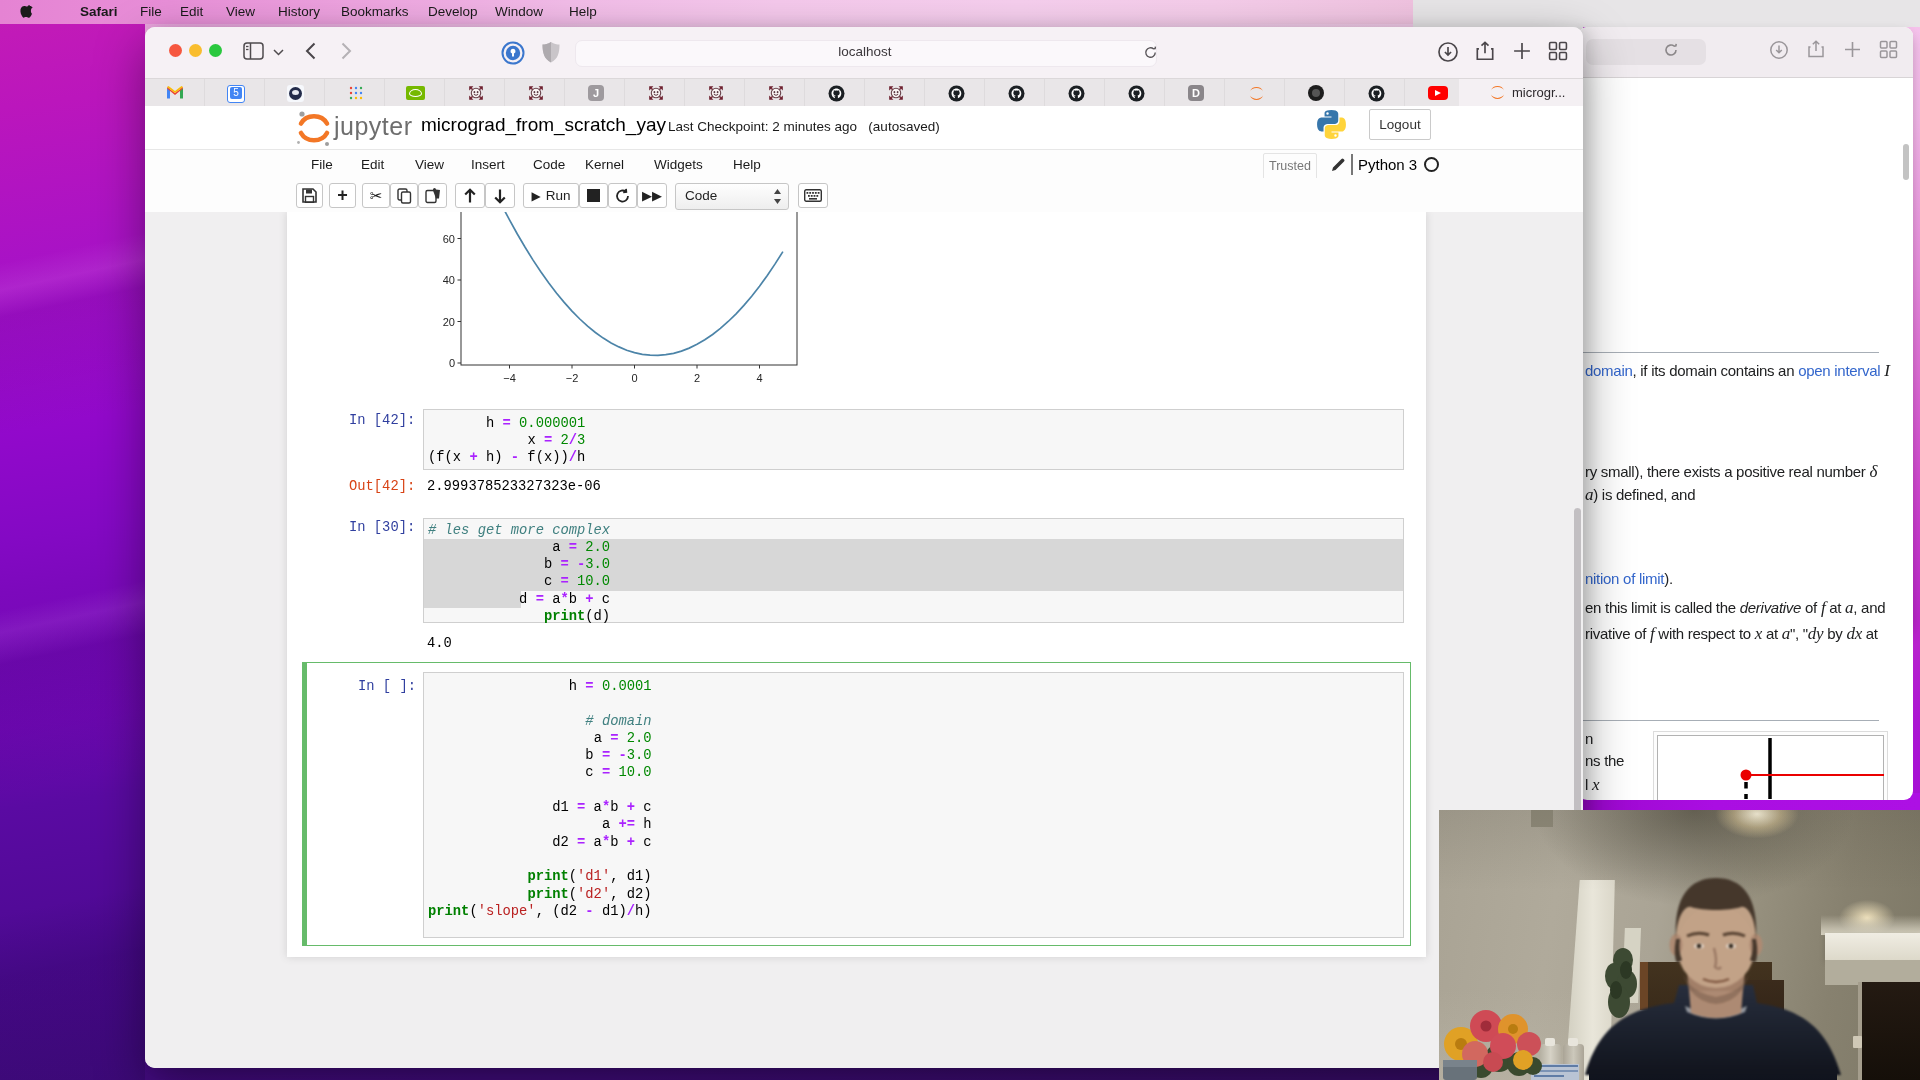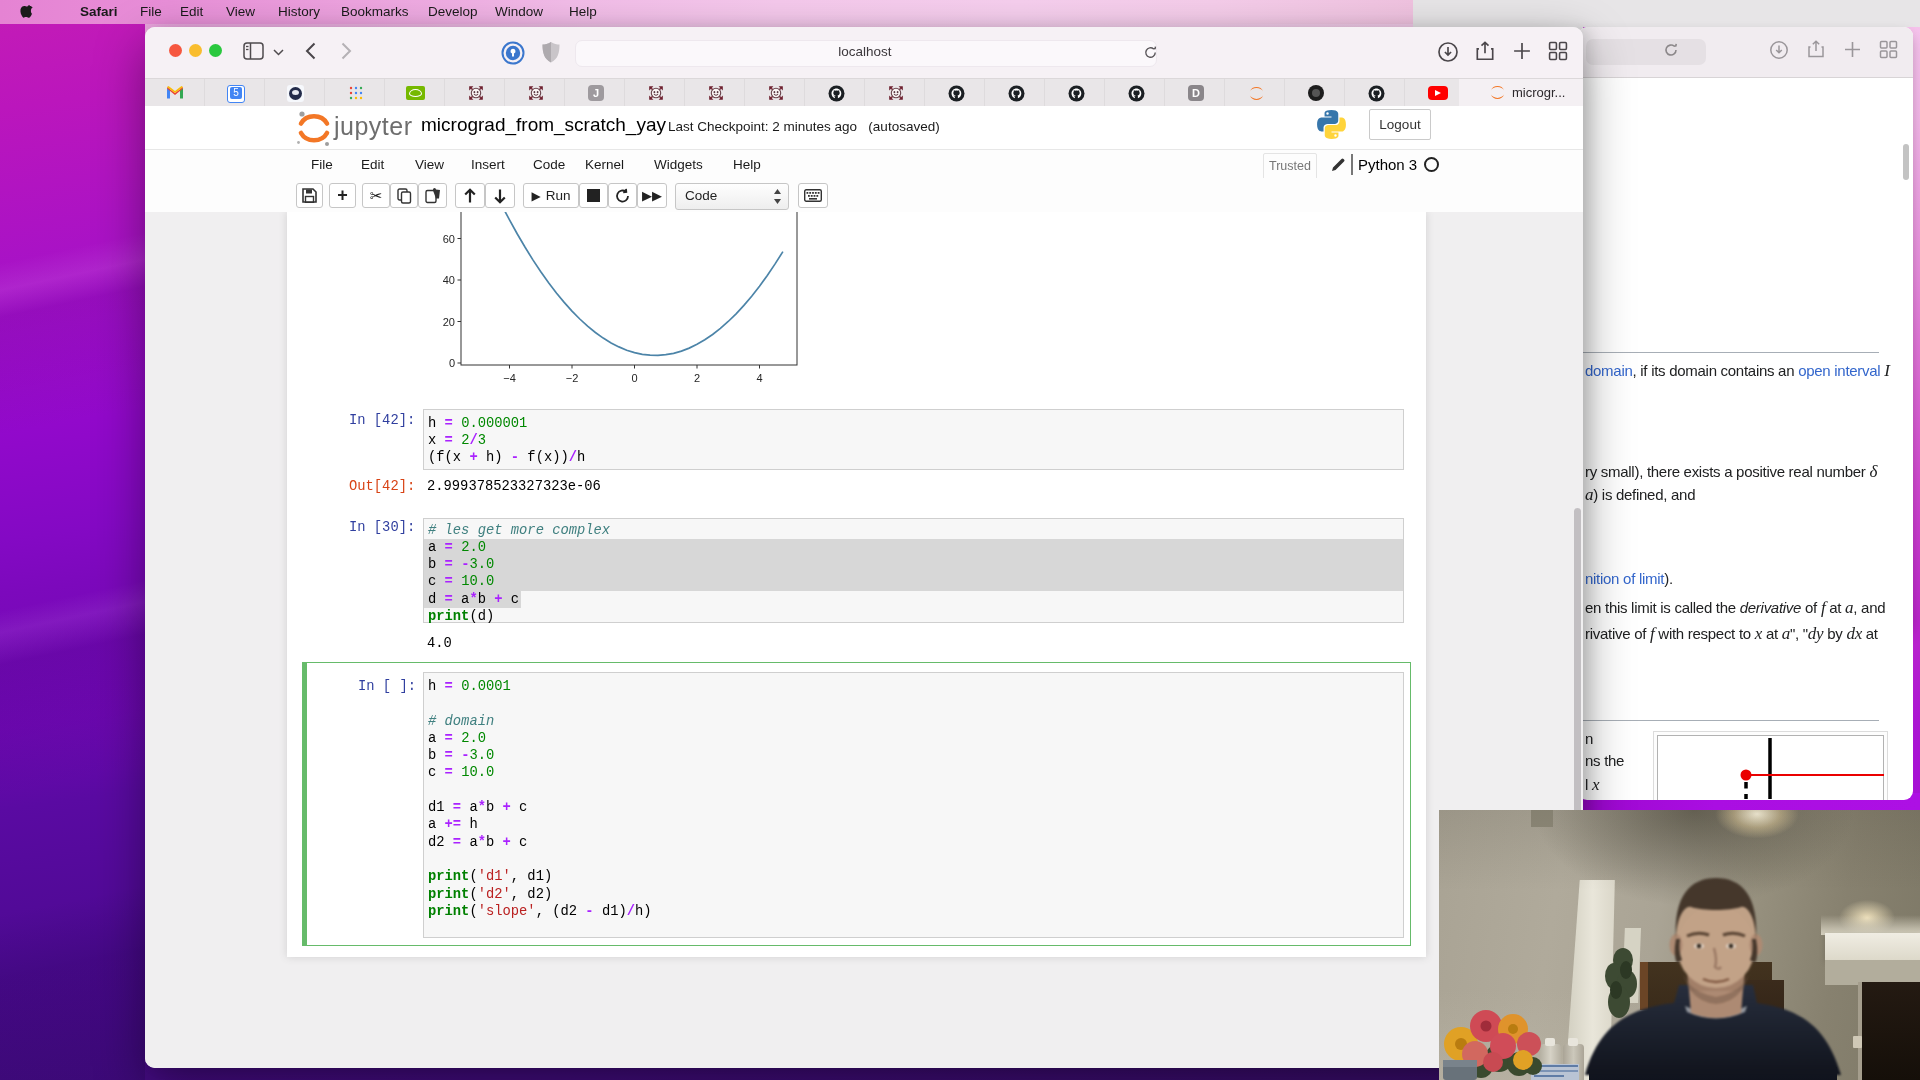--- a/index.html
+++ b/index.html
@@ -12,21 +12,21 @@
 
 #menubar{left:0;top:0;width:1413px;height:24px;background:linear-gradient(90deg,#e583d3 0%,#e88fd8 12%,#eda3df 25%,#f2bce8 40%,#f5c9ec 55%,#f6cfee 72%,#f5cdea 86%,#f0c3e0 100%);color:#1a1a1a;font-size:13.5px;}
 #menubar span{position:absolute;top:4px;margin-left:28px;}
 
 #wikiwin{left:1578px;top:27px;width:335px;height:603px;background:#fff;border-radius:9px;box-shadow:0 6px 14px -2px rgba(0,0,0,.28);}
 #wikibar{left:0;top:0;width:335px;height:50px;background:#f1ecf0;border-radius:9px 9px 0 0;border-bottom:1px solid #d8d4d6;}
 #mainwin{left:145px;top:27px;width:1438px;height:1041px;background:#f0eff0;border-radius:10px;box-shadow:0 18px 50px rgba(0,0,0,.40),7px 0 14px rgba(0,0,0,.10);}
 .serif{font-family:"Liberation Serif",serif;}
 .tbtn{position:absolute;top:5px;height:25px;background:#fff;border:1px solid #c6c6c6;border-radius:3px;box-sizing:border-box;display:flex;align-items:center;justify-content:center;}
 .code{font-family:"Liberation Mono",monospace;font-size:13.8px;line-height:17.3px;white-space:pre;color:#000;}
-.cbox{position:absolute;left:136px;width:981px;background:#f7f7f7;border:1px solid #cfcfcf;box-sizing:border-box;}
+.cbox{position:absolute;left:136px;width:981px;background:#f7f7f7;border:1px solid #cfcfcf;box-sizing:border-box;text-align:right;}
 .prompt{position:absolute;font-family:"Liberation Mono",monospace;font-size:13.8px;white-space:pre;}
 .inp{color:#303F9F;}
 .outp{color:#D84315;}
 .op{color:#AA22FF;font-weight:bold;}
 .num{color:#080;}
 .cmt{color:#408080;font-style:italic;}
 .kw{color:#008000;font-weight:bold;}
 .str{color:#BA2121;}
 </style>
 </head>

